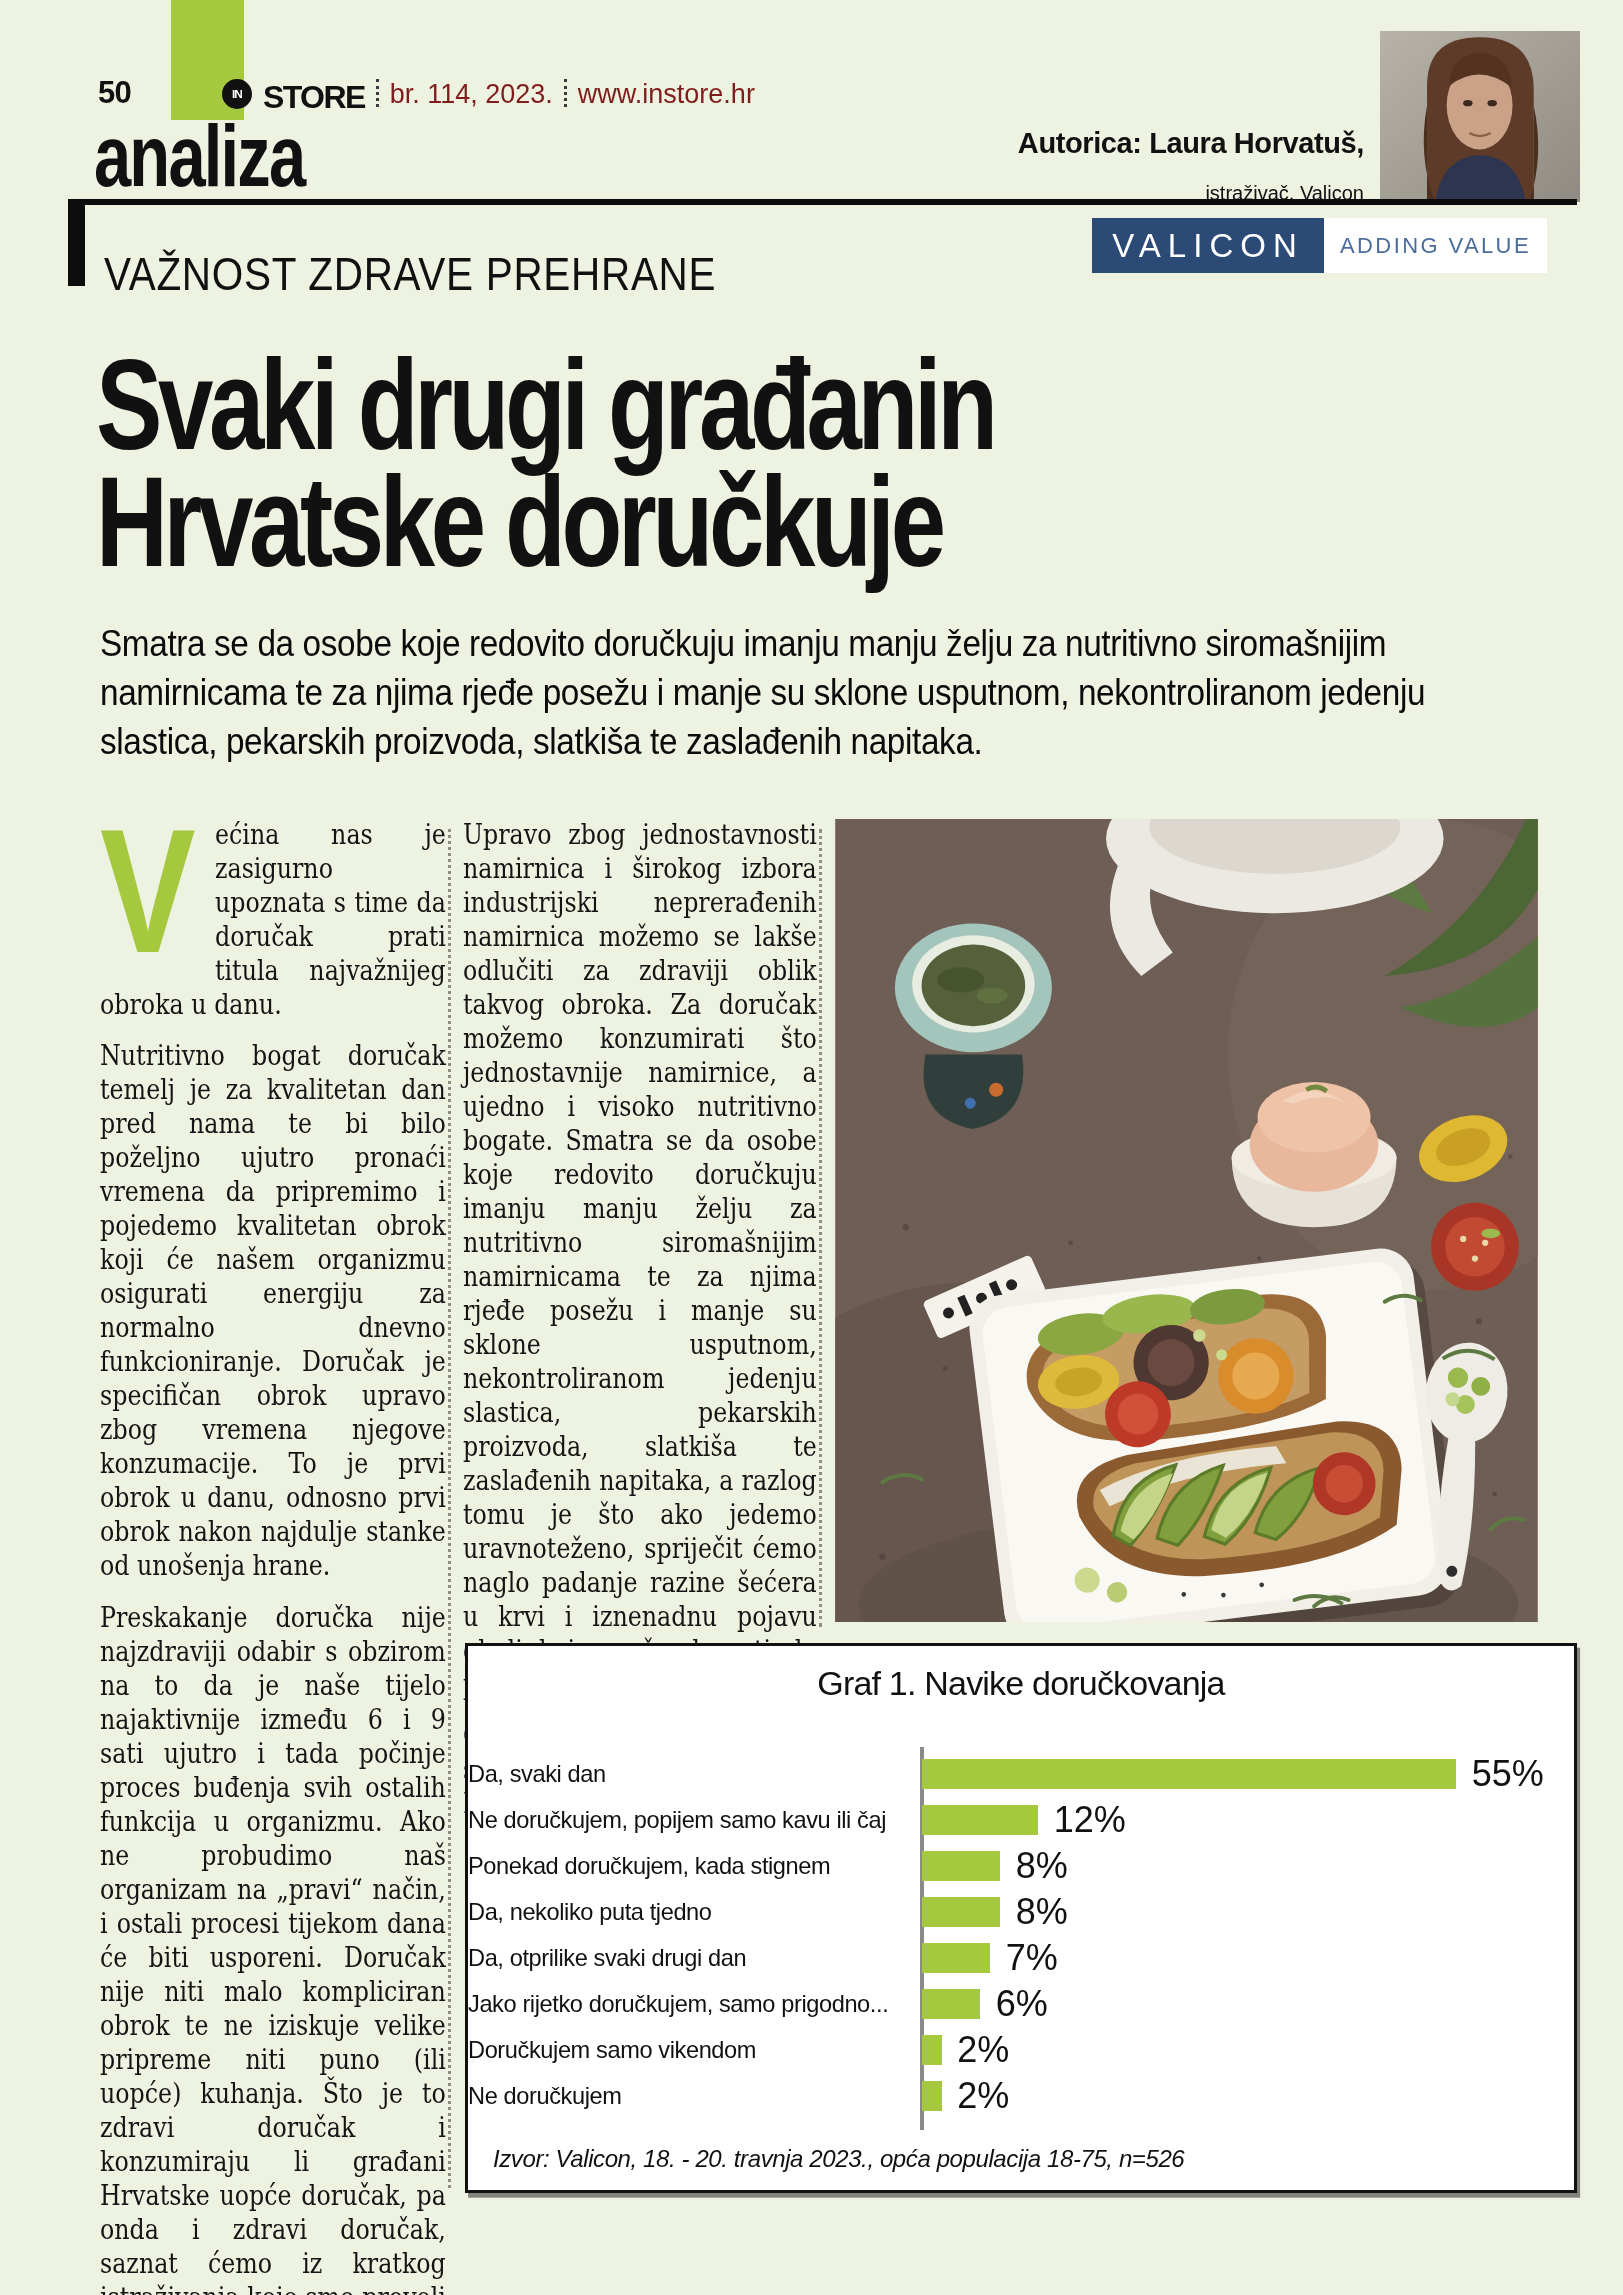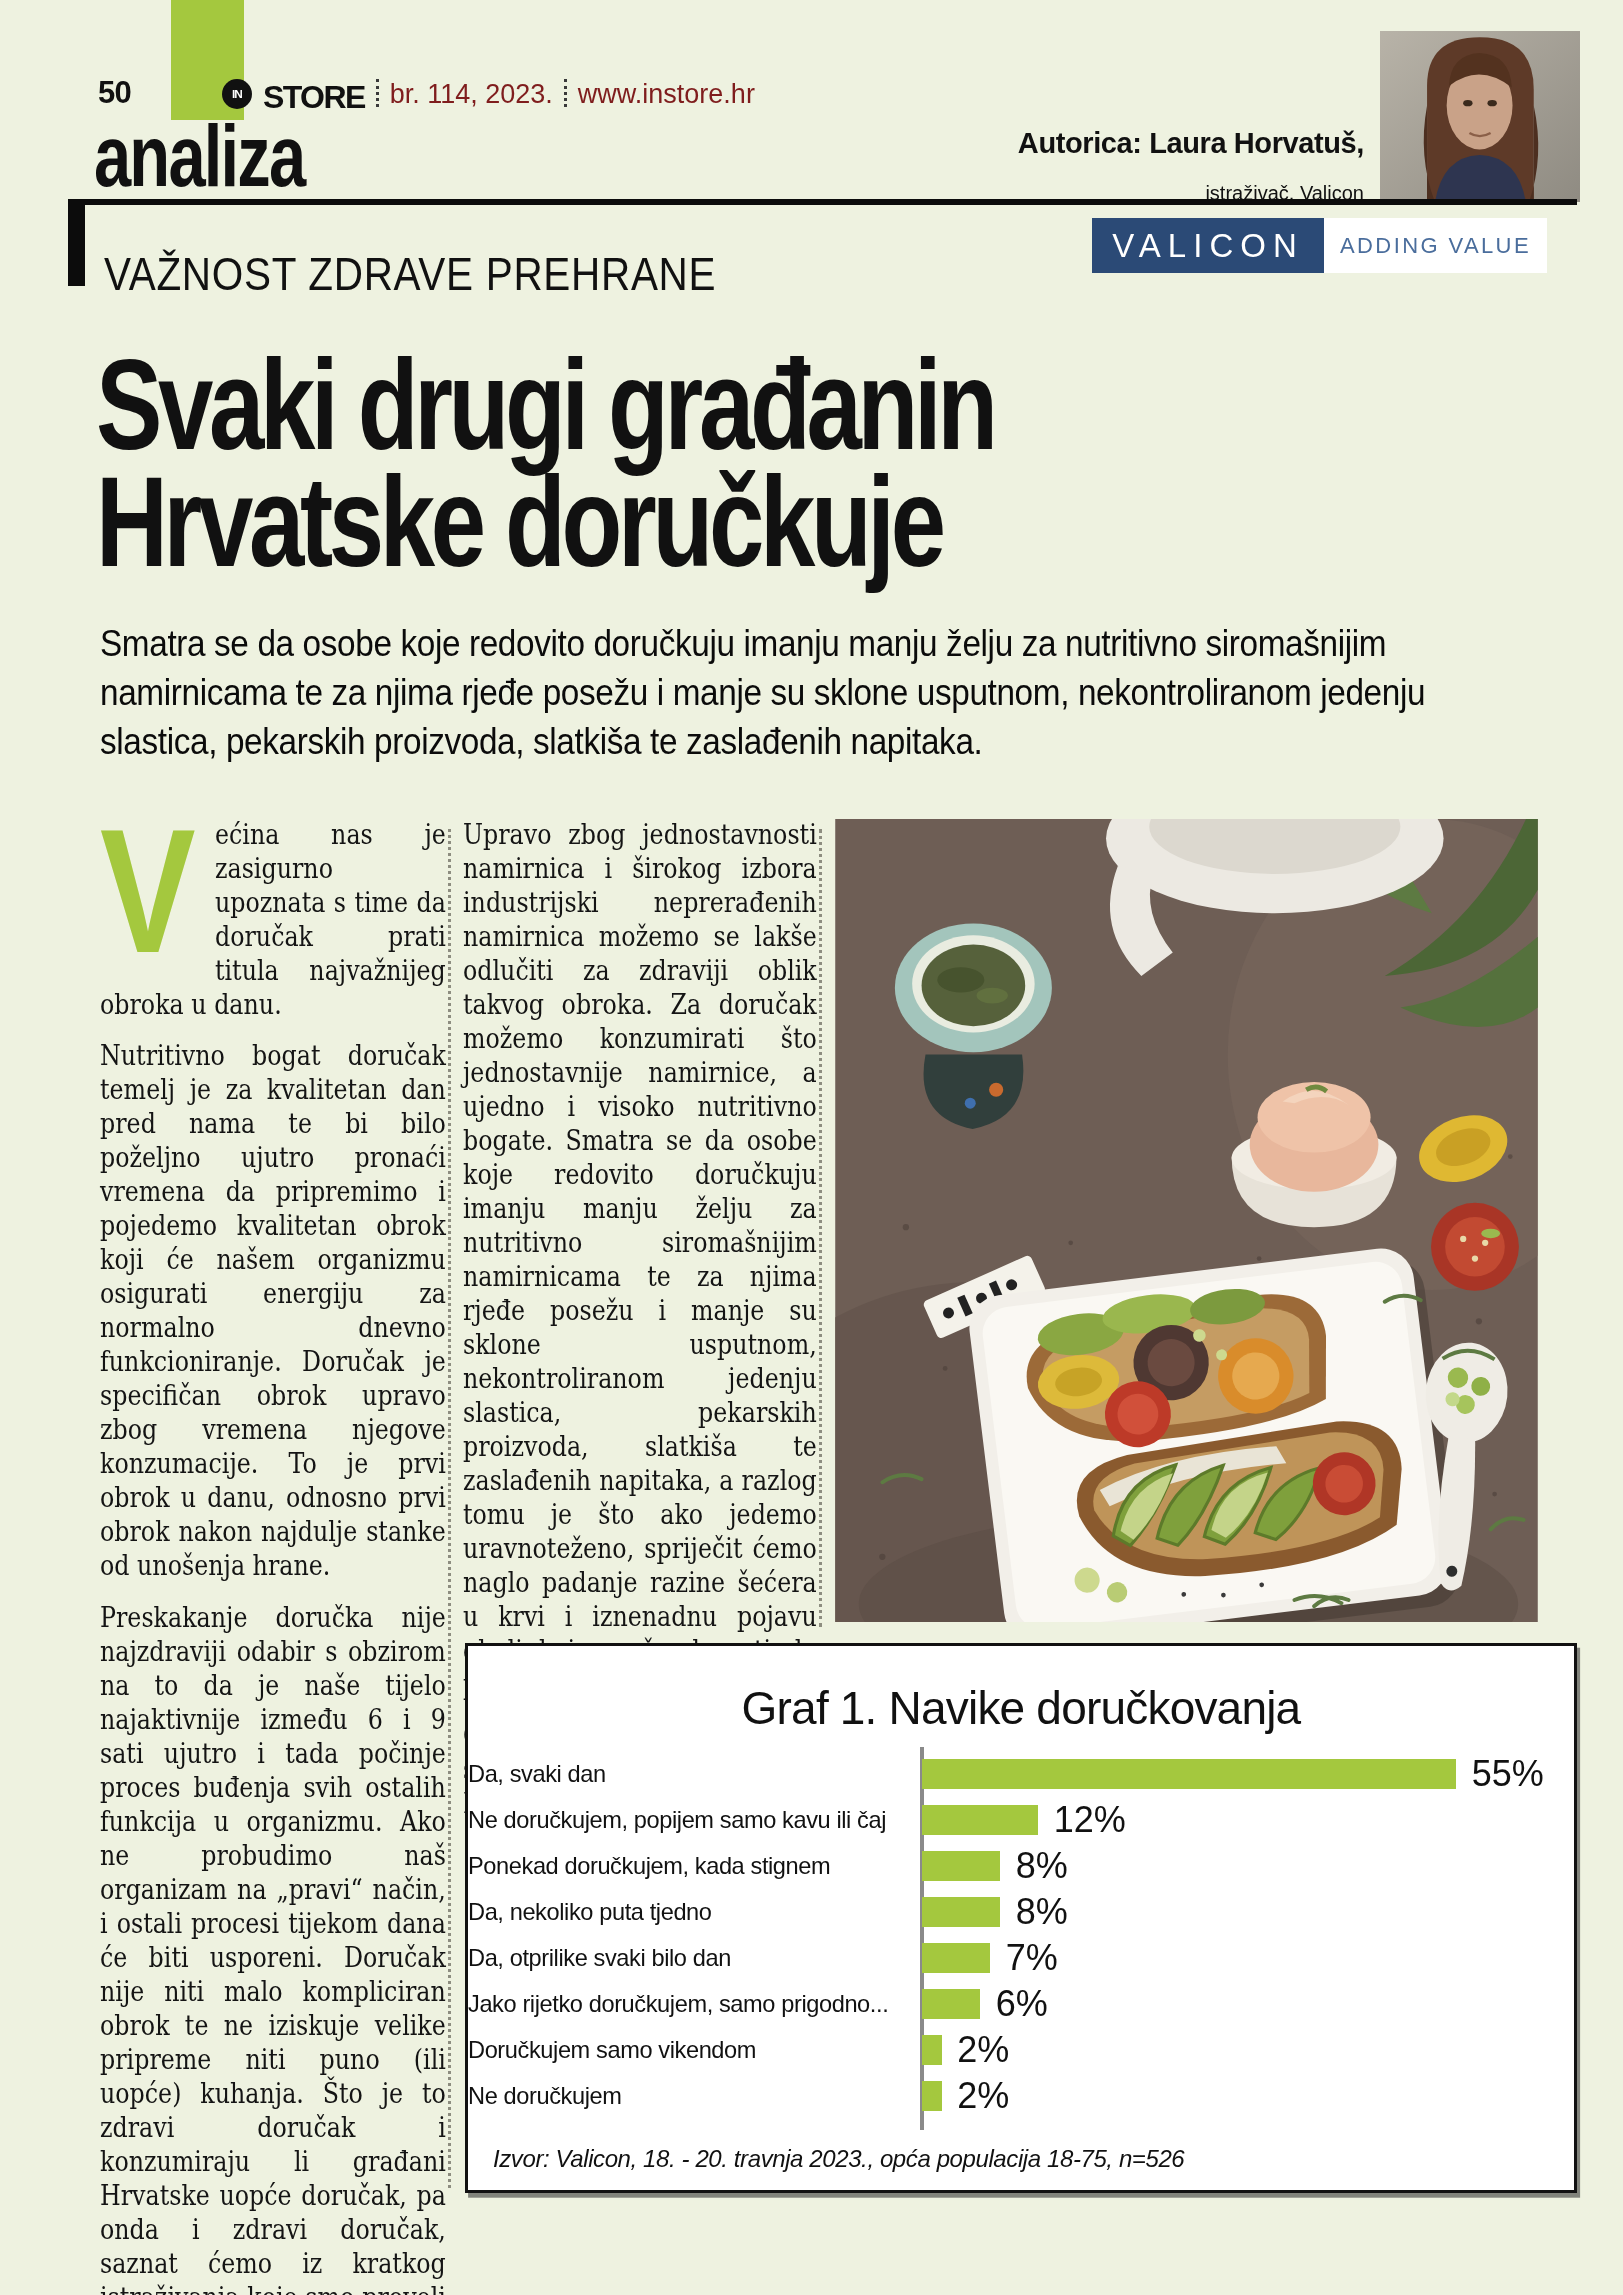--- a/index.html
+++ b/index.html
@@ -35,21 +35,21 @@
   .bodycol{position:absolute;top:818px;font-family:"DejaVu Serif",serif;font-size:27px;line-height:34px;text-align:justify;transform:scaleX(.88);transform-origin:left top;color:#141414;}
   .col1{left:100px;width:393px;}
   .col2{left:463px;width:402px;}
   .bodycol p{margin:0 0 17.3px 0;}
   .dropcap{float:left;font-family:"Liberation Sans",sans-serif;font-weight:700;font-size:177px;line-height:135px;color:#a4c83e;margin:6.3px 12.6px 0 0;transform:scaleX(.92);transform-origin:left top;}
   .colsep1{position:absolute;left:448px;top:829px;height:1359px;border-left:3.1px dotted #8d8d80;}
   .colsep2{position:absolute;left:819px;top:829px;height:798px;border-left:3.1px dotted #8d8d80;}
   .foodphoto{position:absolute;left:835px;top:819px;width:703px;height:803px;}
   
   .chartbox{position:absolute;left:465px;top:1643px;width:1112px;height:550px;background:#ffffff;border:3.1px solid #111;box-sizing:border-box;box-shadow:3.1px 4.7px 0 rgba(40,40,40,.55);}
-  .chart-title{margin-top:35px;text-align:center;font-size:46px;font-weight:500;letter-spacing:-0.8px;}
+  .chart-title{margin-top:18px;text-align:center;font-size:34px;font-weight:500;letter-spacing:-0.8px;}
   .chart-area{position:absolute;left:0;top:105px;right:15.7px;}
   .chart-row{display:flex;align-items:center;height:46px;}
   .chart-label{width:440px;box-sizing:border-box;padding-right:15.7px;font-size:23.6px;line-height:1.05;letter-spacing:-0.4px;}
   .chart-bar{height:30px;background:#a4c83e;margin-left:14px;flex:0 0 auto;}
   .chart-value{margin-left:15.7px;font-size:36px;font-weight:400;}
   .chart-axis{position:absolute;left:452px;top:101px;height:383px;width:3.9px;background:#8a8a8a;}
   .chart-source{position:absolute;left:25px;bottom:17.3px;font-size:24px;font-style:italic;letter-spacing:-0.4px;}
 </style>
 </head>
 <body>
@@ -285,21 +285,21 @@
         <div class="chart-label">Ponekad doručkujem, kada stignem</div>
         <div class="chart-bar" style="width: 78px; background: rgb(164, 200, 62);"></div>
         <div class="chart-value">8%</div>
       </div>
       <div class="chart-row">
         <div class="chart-label">Da, nekoliko puta tjedno</div>
         <div class="chart-bar" style="width: 78px; background: rgb(164, 200, 62);"></div>
         <div class="chart-value">8%</div>
       </div>
       <div class="chart-row">
-        <div class="chart-label">Da, otprilike svaki bilo dan</div>
+        <div class="chart-label">Da, otprilike svaki drugi dan</div>
         <div class="chart-bar" style="width: 68px; background: rgb(164, 200, 62);"></div>
         <div class="chart-value">7%</div>
       </div>
       <div class="chart-row">
         <div class="chart-label">Jako rijetko doručkujem, samo prigodno...</div>
         <div class="chart-bar" style="width: 58px; background: rgb(164, 200, 62);"></div>
         <div class="chart-value">6%</div>
       </div>
       <div class="chart-row">
         <div class="chart-label">Doručkujem samo vikendom</div>

